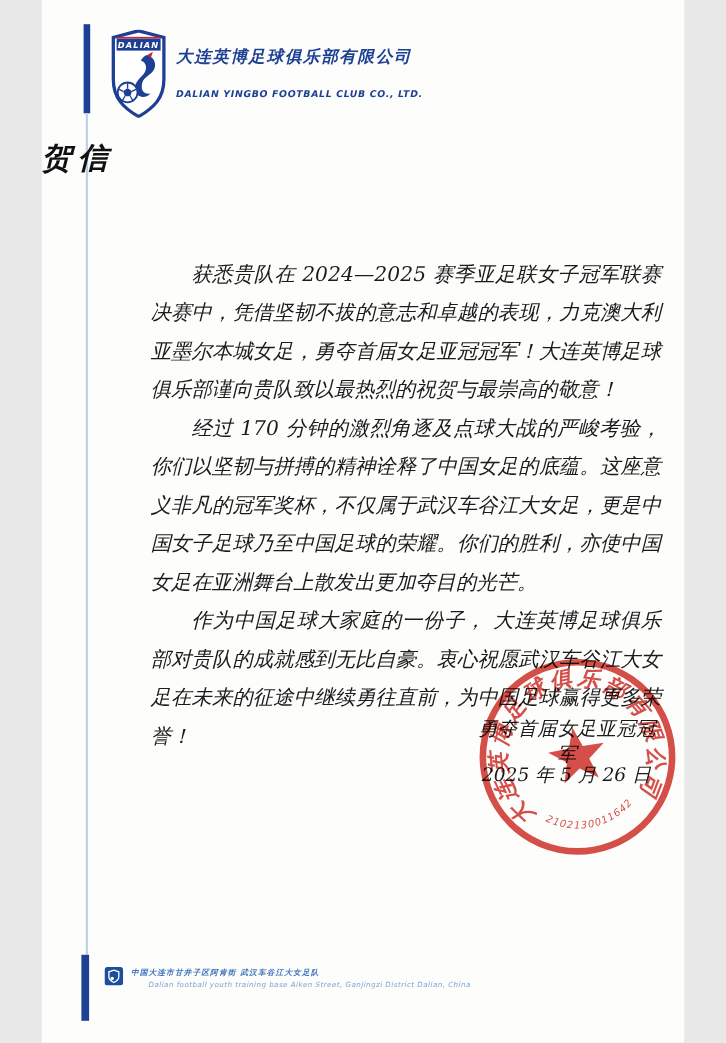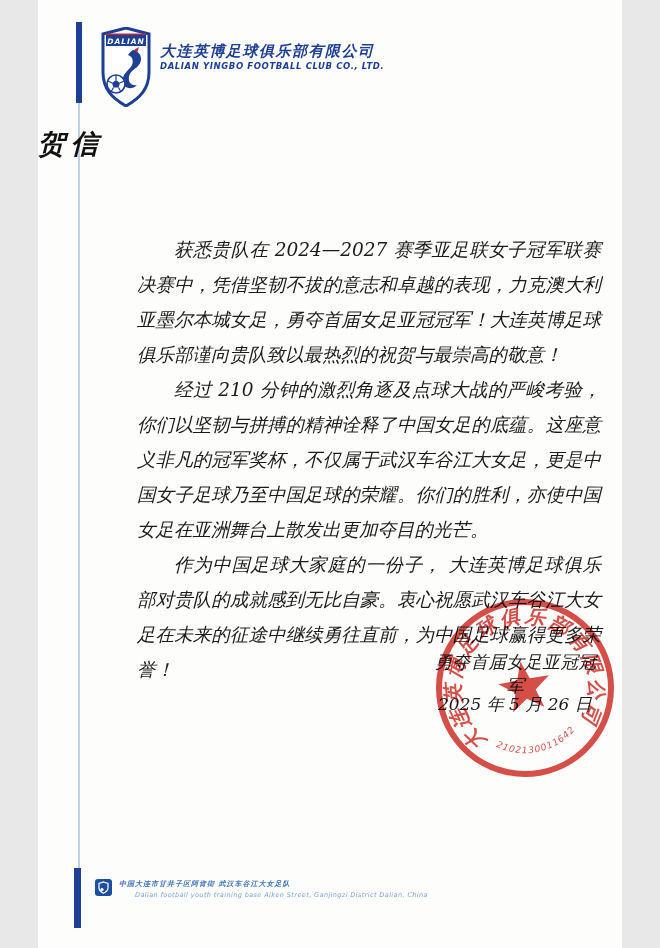--- a/index.html
+++ b/index.html
@@ -18,21 +18,21 @@
   .rule-top    { position:absolute; left:38px; top:22px;  width:6px;  height:81px; background:#1d3f94; }
   .rule-thin   { position:absolute; left:40px; top:103px; width:2px;  height:765px; background:#bdd2e8; }
   .rule-bottom { position:absolute; left:36px; top:868px; width:7px;  height:60px; background:#1d3f94; }
 
   
   .logo { position:absolute; left:63px; top:27px; width:50px; height:80px; }
   .club-names { position:absolute; left:122px; top:42px; }
   .club-cn { font-family:"DejaVu Sans", sans-serif; font-weight:bold; color:#1d3f94;
              font-size:15px; letter-spacing:1.5px; }
   .club-en { font-family:"DejaVu Sans", sans-serif; font-weight:bold; color:#1d3f94;
-             font-size:8.5px; letter-spacing:0.6px; margin-top:0; }
+             font-size:8.5px; letter-spacing:0.6px; margin-top:20px; }
 
   
   .title { position:absolute; left:0; top:126px; width:660px; 
            font-size:27px; font-weight:bold; letter-spacing:6px; color:#111; }
   .salutation { position:absolute; left:99px; top:200px; font-size:19px; letter-spacing:1px; }
   .body-text { position:absolute; left:99px; top:232px; width:464px;
                font-size:18.5px; line-height:35px; text-align:justify; }
   .body-text p { text-indent:2em; margin:0; }
 
   .signature { position:absolute; left:390px; top:650px; width:175px; text-align:center;
@@ -76,22 +76,22 @@
     <polygon points="15,53 19,56 17.5,60.5 12.5,60.5 11,56" fill="#1d3f94"></polygon>
     <path d="M15 48 L15 53 M23 54 L19 56 M20 65 L17.5 60.5 M10 65 L12.5 60.5 M7 54 L11 56" stroke="#1d3f94" stroke-width="1.2" fill="none"></path>
   </svg>
   <div class="club-names">
     <div class="club-cn">大连英博足球俱乐部有限公司</div>
     <div class="club-en">DALIAN YINGBO FOOTBALL CLUB CO., LTD.</div>
   </div>
 
   <div class="title">贺信</div>
   <div class="body-text">
-    <p>获悉贵队在 2024—2027 赛季亚足联女子冠军联赛决赛中，凭借坚韧不拔的意志和卓越的表现，力克澳大利亚墨尔本城女足，勇夺首届女足亚冠冠军！大连英博足球俱乐部谨向贵队致以最热烈的祝贺与最崇高的敬意！</p>
-    <p>经过 210 分钟的激烈角逐及点球大战的严峻考验，你们以坚韧与拼搏的精神诠释了中国女足的底蕴。这座意义非凡的冠军奖杯，不仅属于武汉车谷江大女足，更是中国女子足球乃至中国足球的荣耀。你们的胜利，亦使中国女足在亚洲舞台上散发出更加夺目的光芒。</p>
+    <p>获悉贵队在 2024—2025 赛季亚足联女子冠军联赛决赛中，凭借坚韧不拔的意志和卓越的表现，力克澳大利亚墨尔本城女足，勇夺首届女足亚冠冠军！大连英博足球俱乐部谨向贵队致以最热烈的祝贺与最崇高的敬意！</p>
+    <p>经过 170 分钟的激烈角逐及点球大战的严峻考验，你们以坚韧与拼搏的精神诠释了中国女足的底蕴。这座意义非凡的冠军奖杯，不仅属于武汉车谷江大女足，更是中国女子足球乃至中国足球的荣耀。你们的胜利，亦使中国女足在亚洲舞台上散发出更加夺目的光芒。</p>
     <p>作为中国足球大家庭的一份子， 大连英博足球俱乐部对贵队的成就感到无比自豪。衷心祝愿武汉车谷江大女足在未来的征途中继续勇往直前，为中国足球赢得更多荣誉！</p>
   </div>
 
   <div class="signature">勇夺首届女足亚冠冠军</div>
   <div class="sig-date">2025 年 5 月 26 日</div>
 
   <svg class="seal" viewBox="-100 -100 200 200">
     <circle cx="0" cy="0" r="86" fill="none" stroke="#d0302a" stroke-width="6"></circle>
     <polygon fill="#d0302a" points="0,-27 6.35,-8.74 25.68,-8.34 10.27,3.34 15.87,21.84 0,10.8 -15.87,21.84 -10.27,3.34 -25.68,-8.34 -6.35,-8.74"></polygon>
     <defs>

